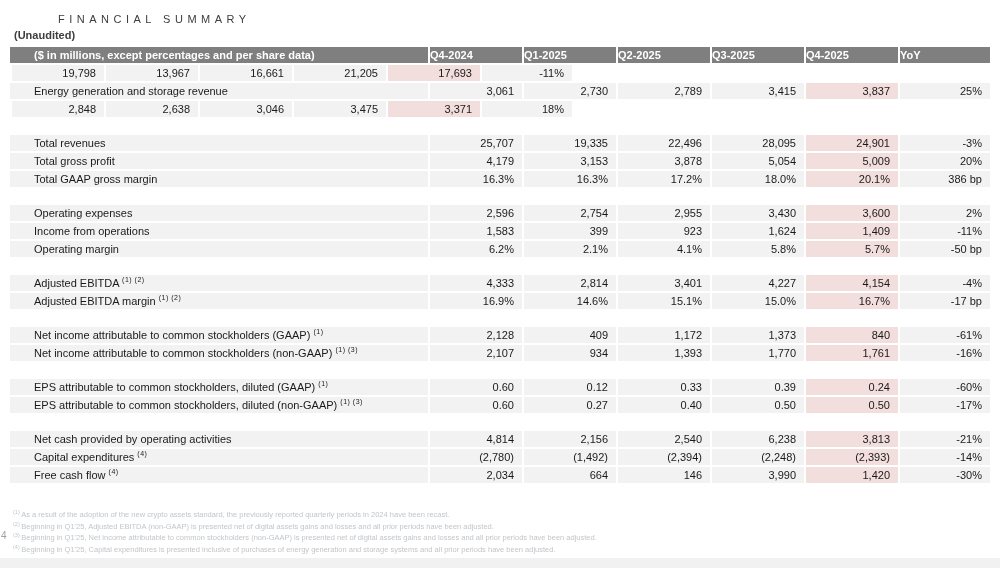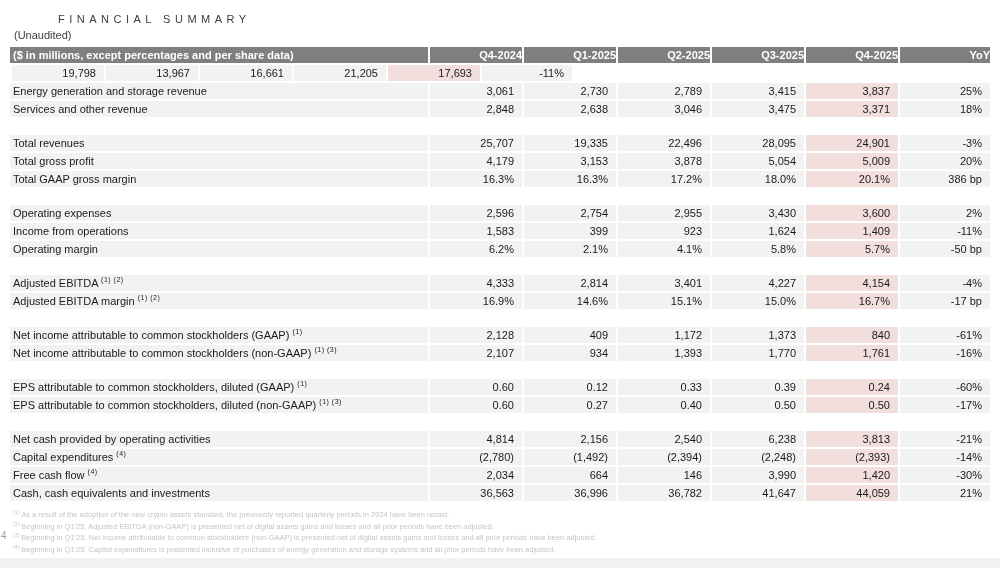--- a/index.html
+++ b/index.html
@@ -13,36 +13,36 @@
     overflow: hidden;
   }
   .page-title {
     position: absolute; left: 14px; top: 13px;
     font-size: 11px; letter-spacing: 4.5px; color: #3d3d3d;
     white-space: nowrap;
     padding-left: 44px;
   }
   .page-subtitle {
     position: absolute; left: 14px; top: 29px;
-    font-size: 11px; color: #3d3d3d;
+    font-size: 11px; color: #3d3d3d; font-weight: bold;
   }
   .fin-table {
     position: absolute; left: 10px; top: 47px; width: 980px;
   }
   .row { display: flex; height: 16px; margin-bottom: 2px; }
   .cell { font-size: 11px; line-height: 16px; white-space: nowrap; overflow: hidden; }
-  .label-cell { width: 418px; padding-left: 3px; text-align: left; }
+  .label-cell { width: 418px; padding-left: 24px; text-align: left; }
   .val-cell { width: 94px; text-align: right; padding-right: 8px; border-left: 2px solid #ffffff; }
   .val-cell.yoy { width: 92px; }
   .header-row .cell {
     background: var(--header-bg, #7f7f7f);
     color: var(--header-text, #ffffff);
     font-weight: bold;
   }
-  .header-row .val-cell { text-align: right; padding-right: 0; }
+  .header-row .val-cell { text-align: left; padding-right: 0; }
   .data-row .cell { background: var(--row-bg, #f2f2f2); }
   .data-row .cell.hl { background: var(--hl-bg, #f2dedc); text-align: right; }
   .spacer { height: 16px; }
   .label-cell sup { font-size: 7px; line-height: 0; letter-spacing: 0.5px; }
   .footnotes {
     position: absolute; left: 13px; top: 509px;
     font-size: 7.5px; line-height: 11.6px;
     color: var(--footnote-text, #c2c6ca);
     width: 975px;
   }
@@ -85,21 +85,20 @@
     <div class="row data-row">
       <div class="cell label-cell">Energy generation and storage revenue</div>
       <div class="cell val-cell">3,061</div>
       <div class="cell val-cell">2,730</div>
       <div class="cell val-cell">2,789</div>
       <div class="cell val-cell">3,415</div>
       <div class="cell val-cell hl">3,837</div>
       <div class="cell val-cell yoy">25%</div>
     </div>
     <div class="row data-row">
-      <div class="cell label-cell">Services and other revenue</div>
       <div class="cell val-cell">2,848</div>
       <div class="cell val-cell">2,638</div>
       <div class="cell val-cell">3,046</div>
       <div class="cell val-cell">3,475</div>
       <div class="cell val-cell hl">3,371</div>
       <div class="cell val-cell yoy">18%</div>
     </div>
     <div class="spacer"></div>
     <div class="row data-row">
       <div class="cell label-cell">Total revenues</div>
@@ -234,29 +233,20 @@
     </div>
     <div class="row data-row">
       <div class="cell label-cell">Free cash flow <sup>(4)</sup></div>
       <div class="cell val-cell">2,034</div>
       <div class="cell val-cell">664</div>
       <div class="cell val-cell">146</div>
       <div class="cell val-cell">3,990</div>
       <div class="cell val-cell hl">1,420</div>
       <div class="cell val-cell yoy">-30%</div>
     </div>
-    <div class="row data-row">
-      <div class="cell label-cell">Cash, cash equivalents and investments</div>
-      <div class="cell val-cell">36,563</div>
-      <div class="cell val-cell">36,996</div>
-      <div class="cell val-cell">36,782</div>
-      <div class="cell val-cell">41,647</div>
-      <div class="cell val-cell hl">44,059</div>
-      <div class="cell val-cell yoy">21%</div>
-    </div>
   </div>
 
 <div class="footnotes" id="footnotes-root">
     <div class="footnote"><sup>(1) </sup> As a result of the adoption of the new crypto assets standard, the previously reported quarterly periods in 2024 have been recast.</div>
     <div class="footnote"><sup>(2) </sup> Beginning in Q1'25, Adjusted EBITDA (non-GAAP) is presented net of digital assets gains and losses and all prior periods have been adjusted.</div>
     <div class="footnote"><sup>(3) </sup> Beginning in Q1'25, Net income attributable to common stockholders (non-GAAP) is presented net of digital assets gains and losses and all prior periods have been adjusted.</div>
     <div class="footnote"><sup>(4) </sup> Beginning in Q1'25, Capital expenditures is presented inclusive of purchases of energy generation and storage systems and all prior periods have been adjusted.</div>
   </div>
 
 <div class="page-num">4</div>

